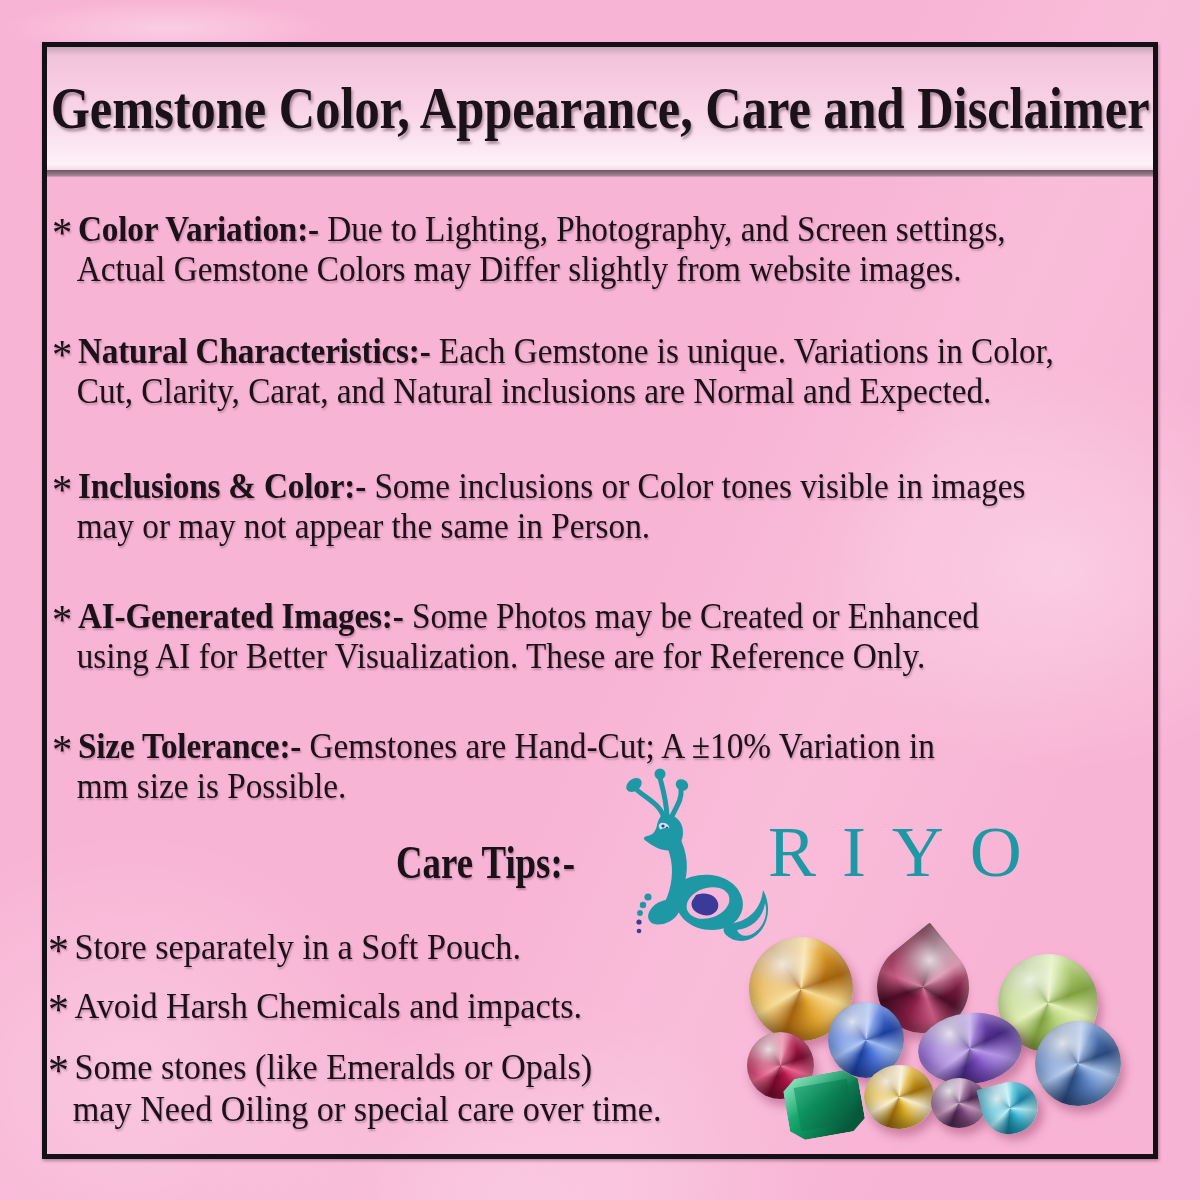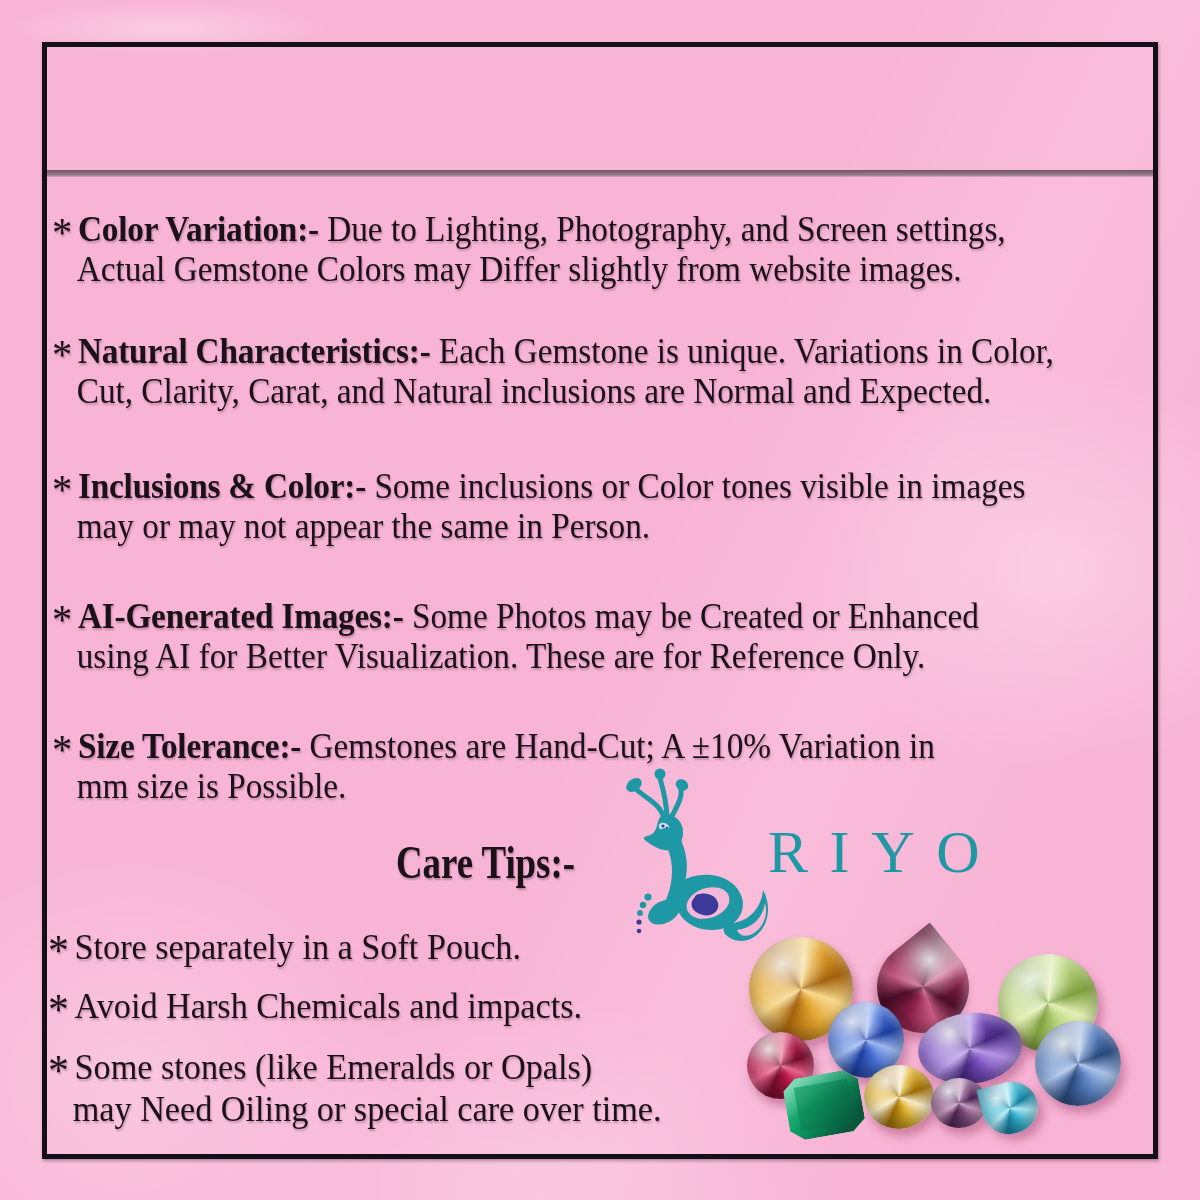--- a/index.html
+++ b/index.html
@@ -39,21 +39,21 @@
     text-shadow:1px 2px 2px rgba(110,60,90,.38);}
   .tblock .l2{padding-left:26px;}
   .star{display:inline-block;font-size:1.22em;line-height:0;position:relative;top:.14em;margin-right:6px;}
   b.lbl{font-weight:bold;letter-spacing:-.2px;}
   .care-head{
     position:absolute;left:396px;top:836px;font-size:46px;font-weight:bold;white-space:nowrap;
     transform:scaleX(.8);transform-origin:0 0;text-shadow:1px 2px 2px rgba(110,60,90,.4);
   }
   .tips{font-size:36px;line-height:42px;left:48px;}
   .brand{
-    position:absolute;left:768px;top:806px;font-size:60px;line-height:92px;
+    position:absolute;left:768px;top:806px;font-size:72px;line-height:92px;
     letter-spacing:.36em;color:var(--brand-teal,#1f98a6);white-space:nowrap;
   }
   .peacock{position:absolute;left:620px;top:764px;width:150px;height:184px;}
   
   .gems{position:absolute;left:0;top:0;}
   .gem{position:absolute;border-radius:50%;
     background:
       radial-gradient(circle at 32% 26%, rgba(255,255,255,.85), rgba(255,255,255,0) 42%),
       conic-gradient(from 25deg, var(--m), var(--d) 45deg, var(--l) 85deg, var(--m) 130deg,
         var(--d) 175deg, var(--l) 215deg, var(--m) 255deg, var(--d) 300deg, var(--l) 340deg, var(--m));
@@ -78,20 +78,23 @@
   .g8{left:786px;top:1074px;width:76px;height:62px;transform:rotate(-10deg);}
   .g9{left:864px;top:1065px;width:70px;height:64px;}
   .g10{left:931px;top:1078px;width:56px;height:50px;}
   .g11{left:982px;top:1082px;width:56px;height:52px;transform:rotate(-15deg);}
 </style>
 </head>
 <body>
 
 <div class="canvas">
 
+  <div class="band">
+    <span class="title">Gemstone Color, Appearance, Care and Disclaimer</span>
+  </div>
   <div class="band-divider"></div>
   <div class="frame"></div>
 
   <div class="tblock" style="top:210px">
     <div class="l1"><span class="star">*</span><b class="lbl">Color Variation:-</b> <span>Due to Lighting, Photography, and Screen settings,</span></div>
     <div class="l2">Actual Gemstone Colors may Differ slightly from website images.</div>
   </div>
 
   <div class="tblock" style="top:332px">
     <div class="l1"><span class="star">*</span><b class="lbl">Natural Characteristics:-</b> <span>Each Gemstone is unique. Variations in Color,</span></div>

